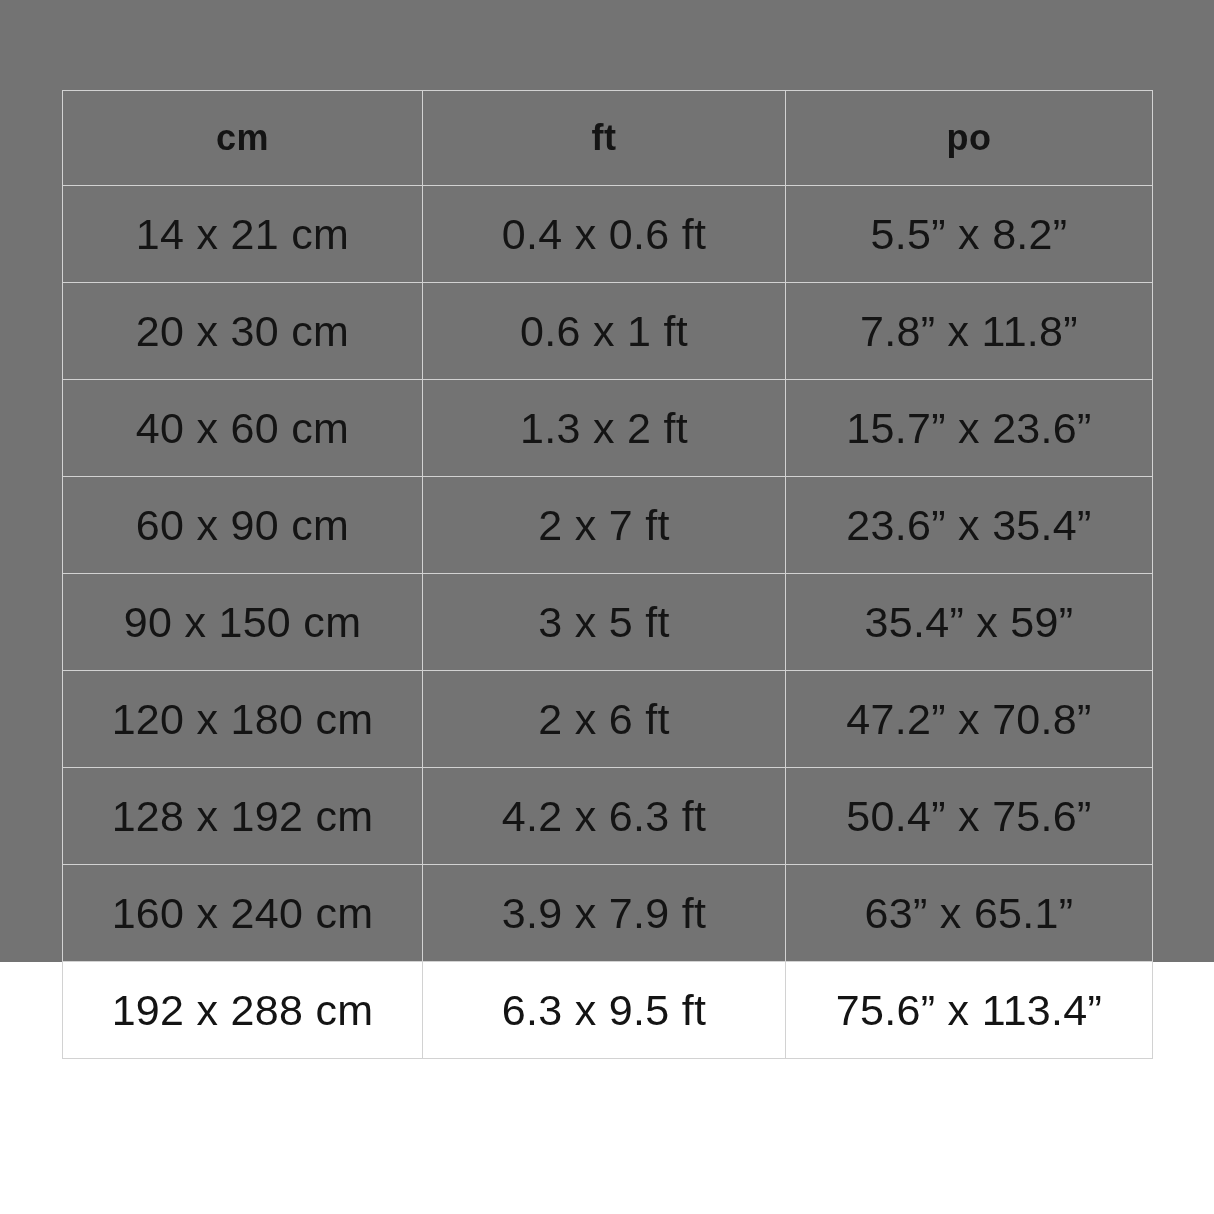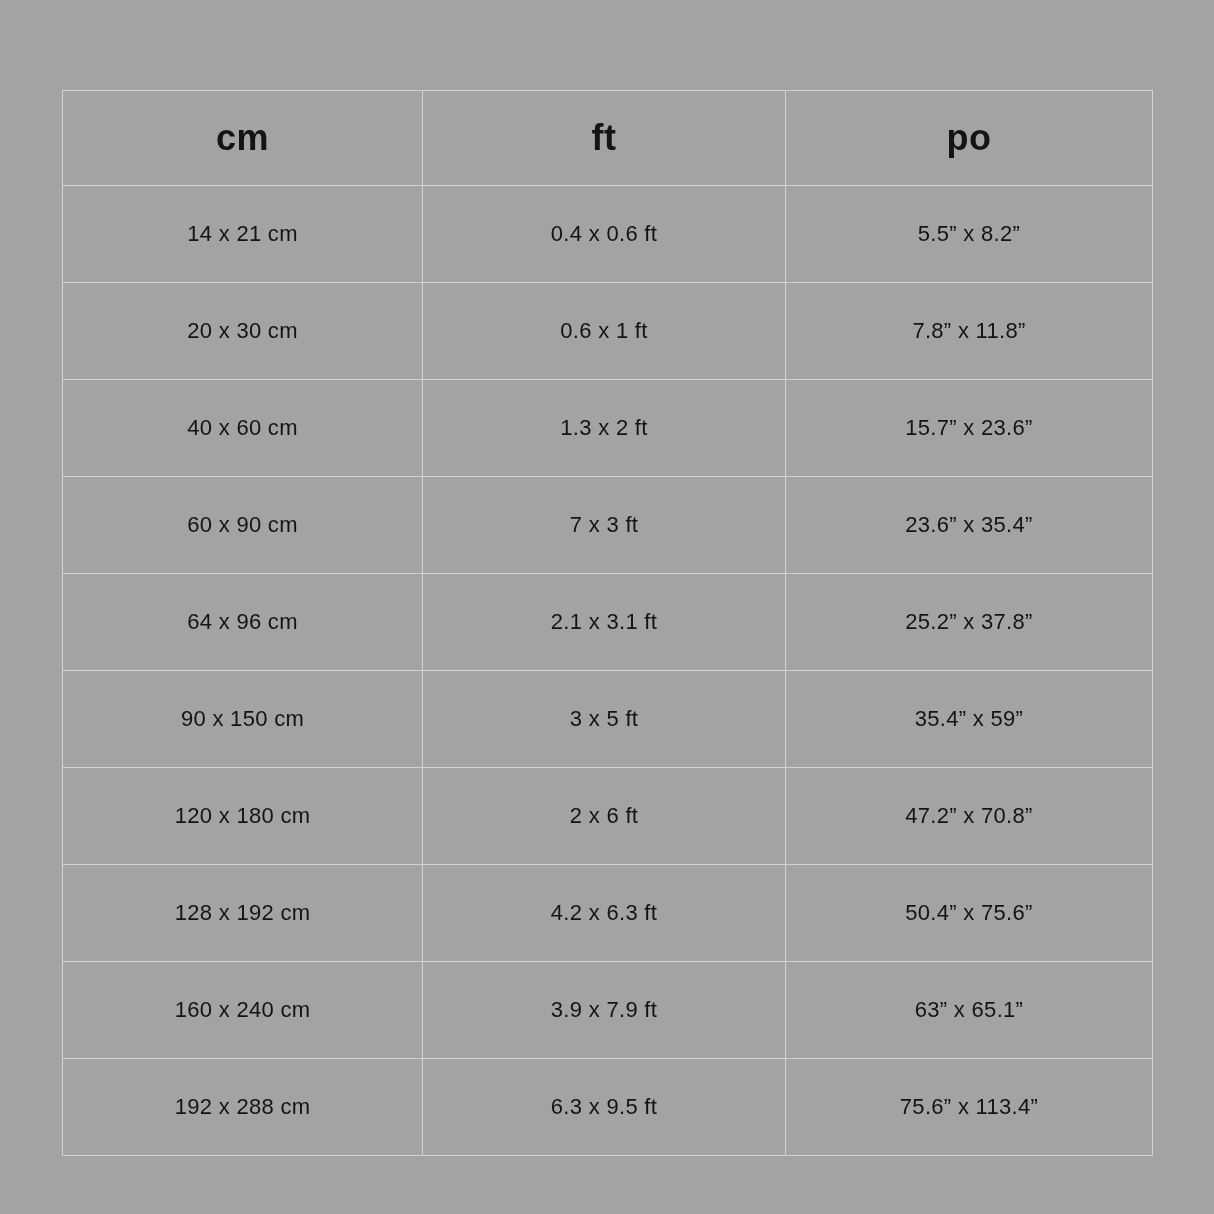--- a/index.html
+++ b/index.html
@@ -10,22 +10,22 @@
   body {
     width: 1214px;
     height: 1214px;
     font-family: "Liberation Sans", sans-serif;
     color: #1a1a1a;
     overflow: hidden;
   }
   .page {
     position: relative;
     width: 1214px;
-    height: 1214px;
-    background: #a3a3a3;
+    height: 962px;
+    background: #737373;
     box-sizing: border-box;
   }
   .table-wrap {
     position: absolute;
     left: 62px;
     top: 90px;
     width: 1090px;
   }
   table.size-table {
     width: 1090px;
@@ -40,21 +40,21 @@
     color: #141414;
   }
   table.size-table th {
     height: 92px;
     font-size: 36px;
     font-weight: bold;
     letter-spacing: 0.5px;
   }
   table.size-table td {
     height: 94px;
-    font-size: 22px;
+    font-size: 43px;
     font-weight: normal;
     letter-spacing: 0.3px;
   }
   col.col-cm { width: 360px; }
   col.col-ft { width: 363px; }
   col.col-po { width: 367px; }
 </style>
 </head>
 <body>
 
@@ -84,27 +84,22 @@
           <td>0.6 x 1 ft</td>
           <td>7.8” x 11.8”</td>
         </tr>
         <tr>
           <td>40 x 60 cm</td>
           <td>1.3 x 2 ft</td>
           <td>15.7” x 23.6”</td>
         </tr>
         <tr>
           <td>60 x 90 cm</td>
-          <td>7 x 3 ft</td>
+          <td>2 x 7 ft</td>
           <td>23.6” x 35.4”</td>
-        </tr>
-        <tr>
-          <td>64 x 96 cm</td>
-          <td>2.1 x 3.1 ft</td>
-          <td>25.2” x 37.8”</td>
         </tr>
         <tr>
           <td>90 x 150 cm</td>
           <td>3 x 5 ft</td>
           <td>35.4” x 59”</td>
         </tr>
         <tr>
           <td>120 x 180 cm</td>
           <td>2 x 6 ft</td>
           <td>47.2” x 70.8”</td>

